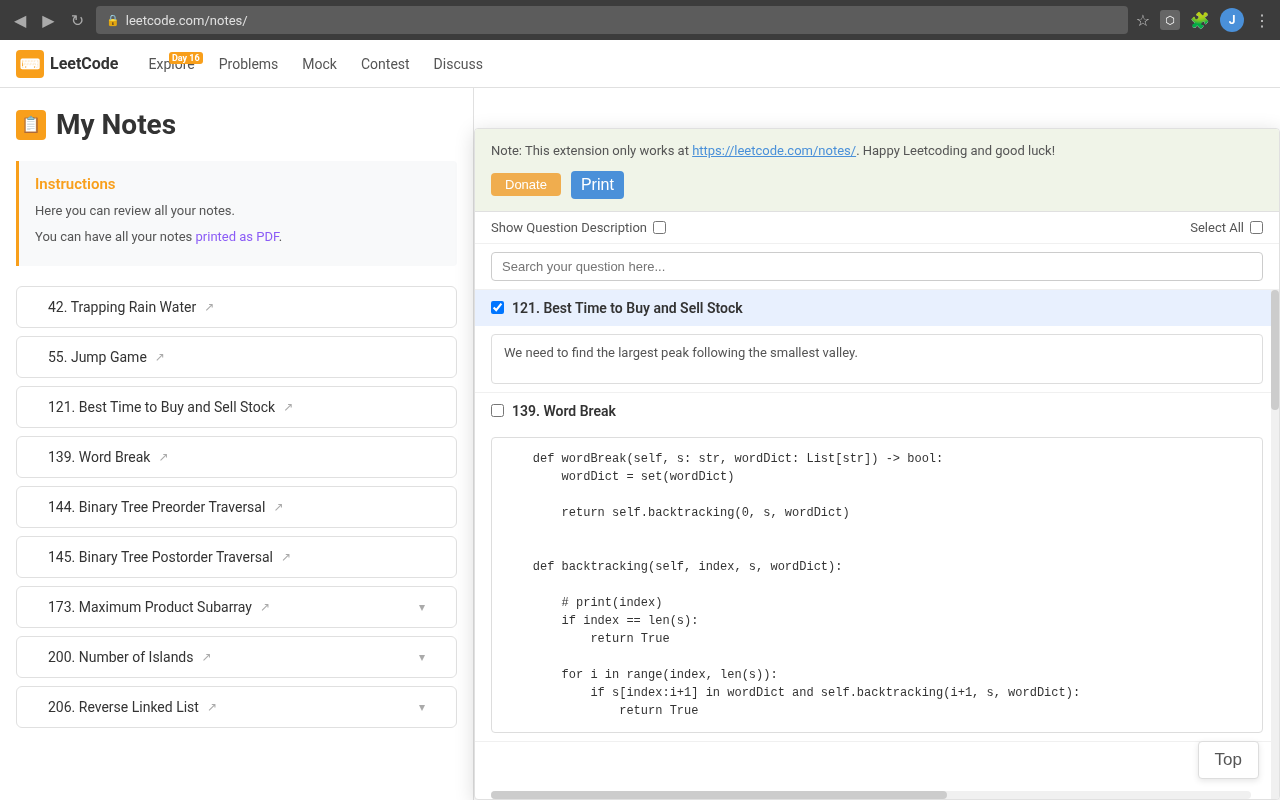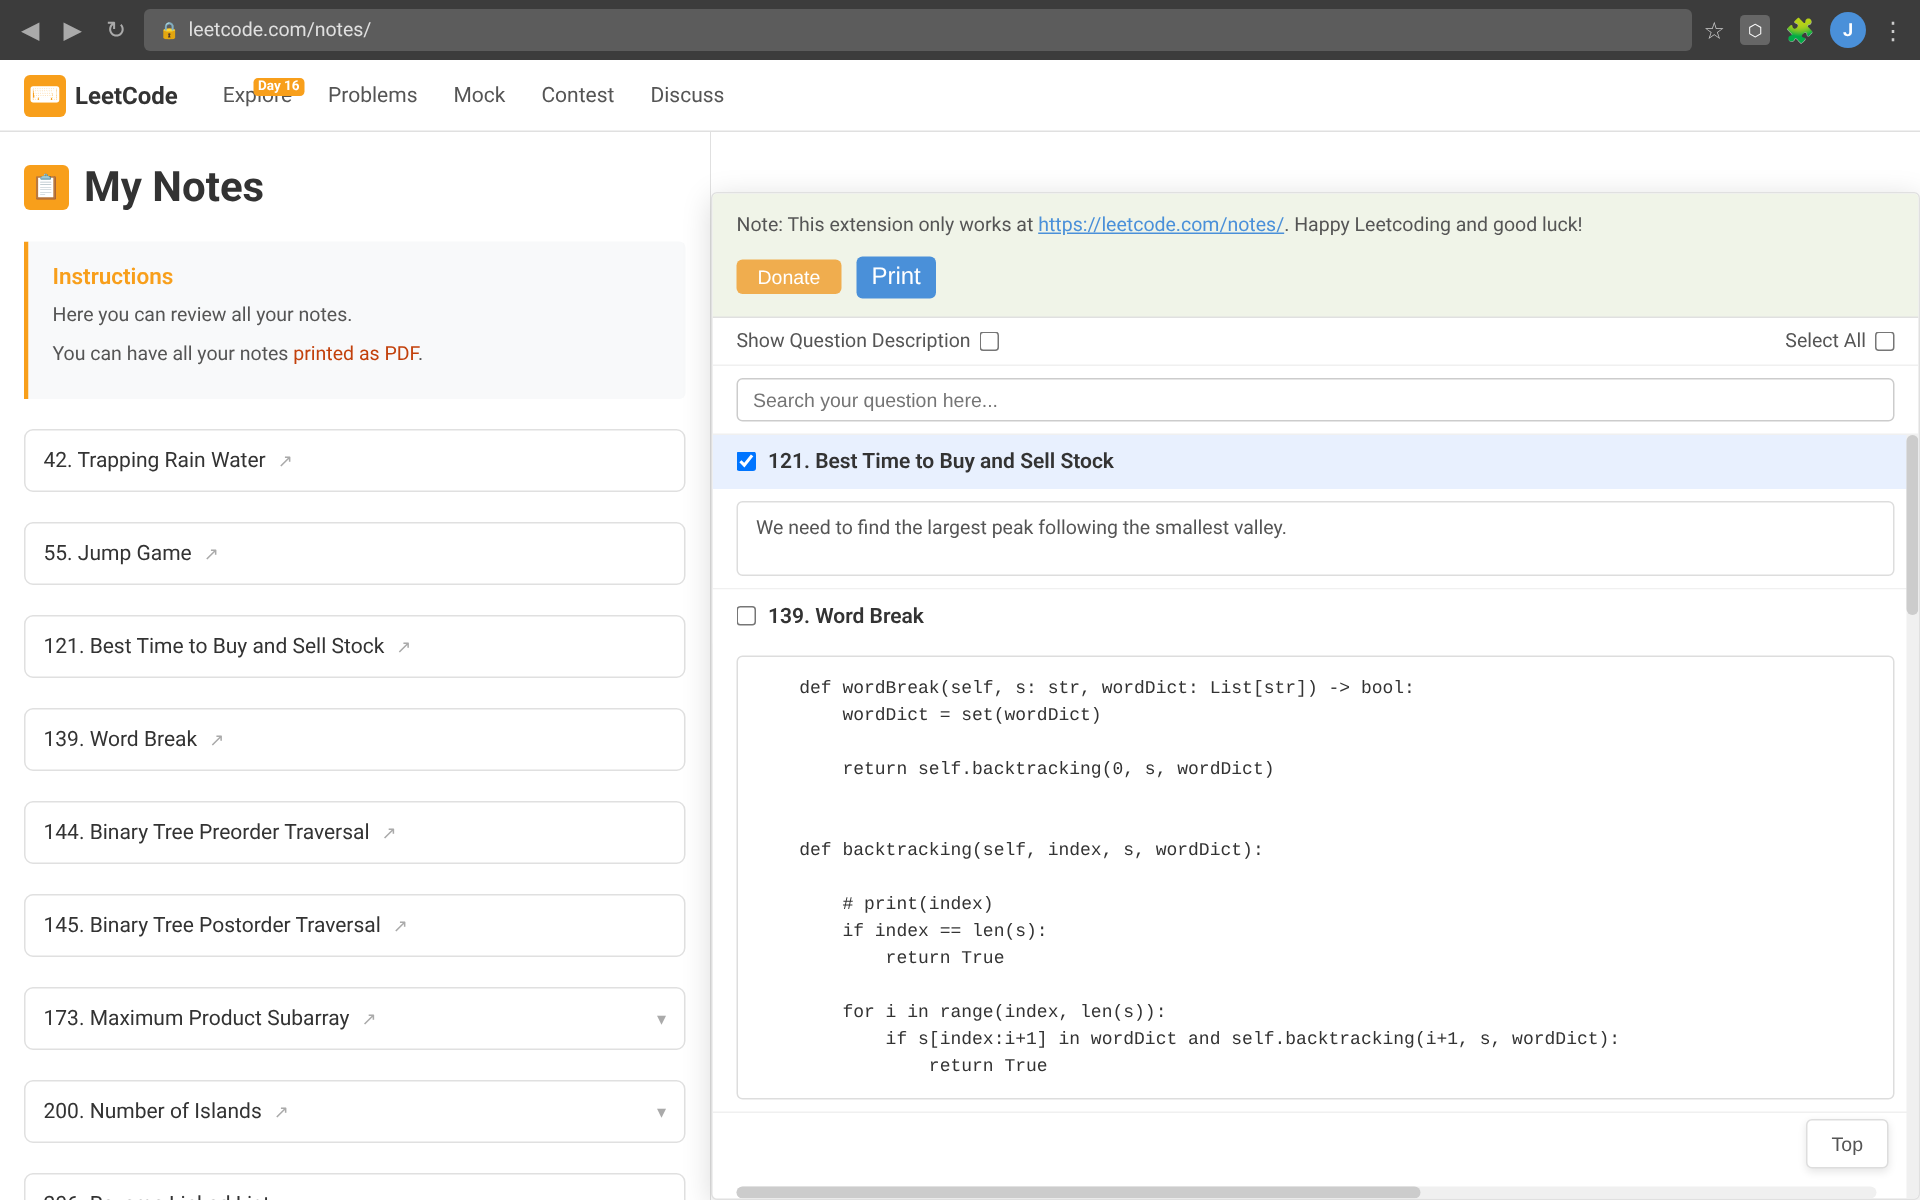--- a/index.html
+++ b/index.html
@@ -157,33 +157,33 @@
       margin-bottom: 8px;
       font-size: 15px;
     }
     .instructions-text {
       color: #555;
       font-size: 13px;
       line-height: 1.5;
       margin-bottom: 6px;
     }
     .instructions-link {
-      color: #c2410c;
+      color: #8b5cf6;
       text-decoration: none;
       font-size: 13px;
     }
 
     .note-item {
       display: flex;
       align-items: center;
       justify-content: space-between;
-      padding: 12px 12px;
+      padding: 12px 31px;
       border: 1px solid #e0e0e0;
       border-radius: 6px;
-      margin-bottom: 20px;
+      margin-bottom: 8px;
       cursor: pointer;
       background: #fff;
     }
     .note-item-left {
       display: flex;
       align-items: center;
       gap: 8px;
       color: #333;
       font-size: 14px;
     }
@@ -338,21 +338,21 @@
 
     .top-btn {
       position: absolute;
       bottom: 20px;
       right: 20px;
       background: #fff;
       border: 1px solid #ddd;
       border-radius: 4px;
       padding: 8px 16px;
       cursor: pointer;
-      font-size: 13px;
+      font-size: 17px;
       color: #555;
       box-shadow: 0 2px 6px rgba(0,0,0,0.1);
     }
 
     .scrollbar-track {
       position: absolute;
       right: 0; top: 0; bottom: 0;
       width: 8px;
       background: #f0f0f0;
     }

